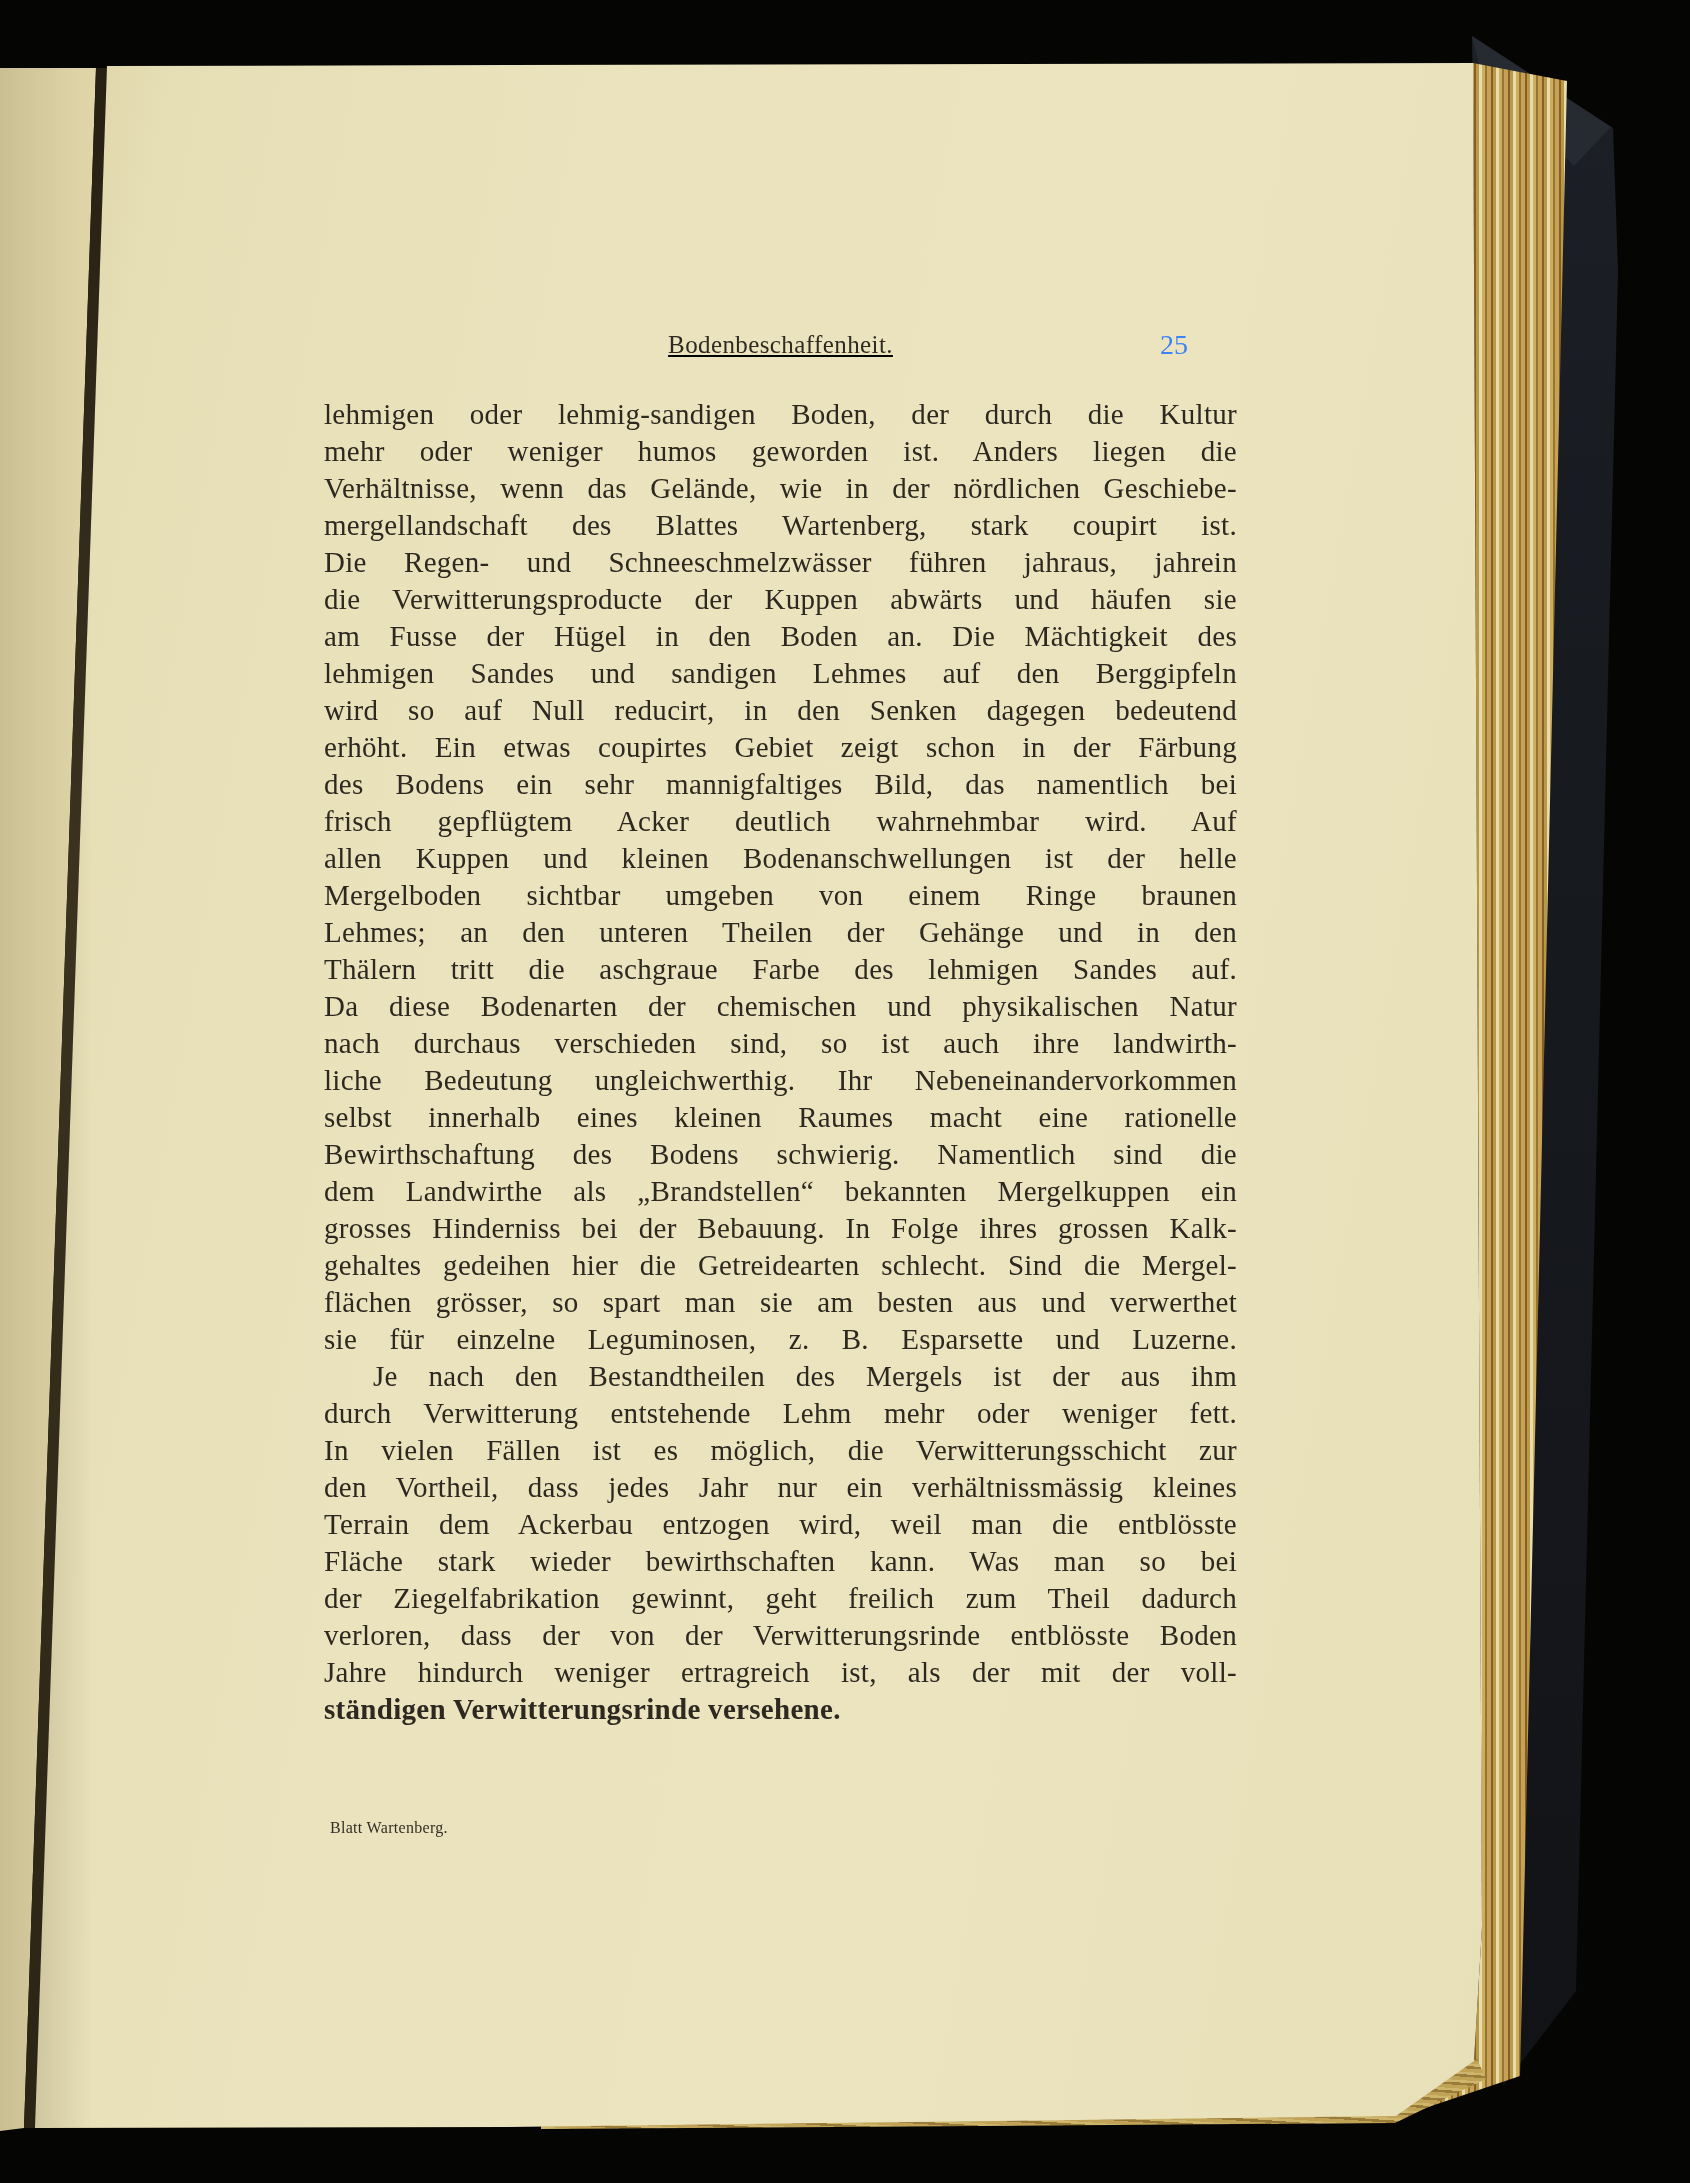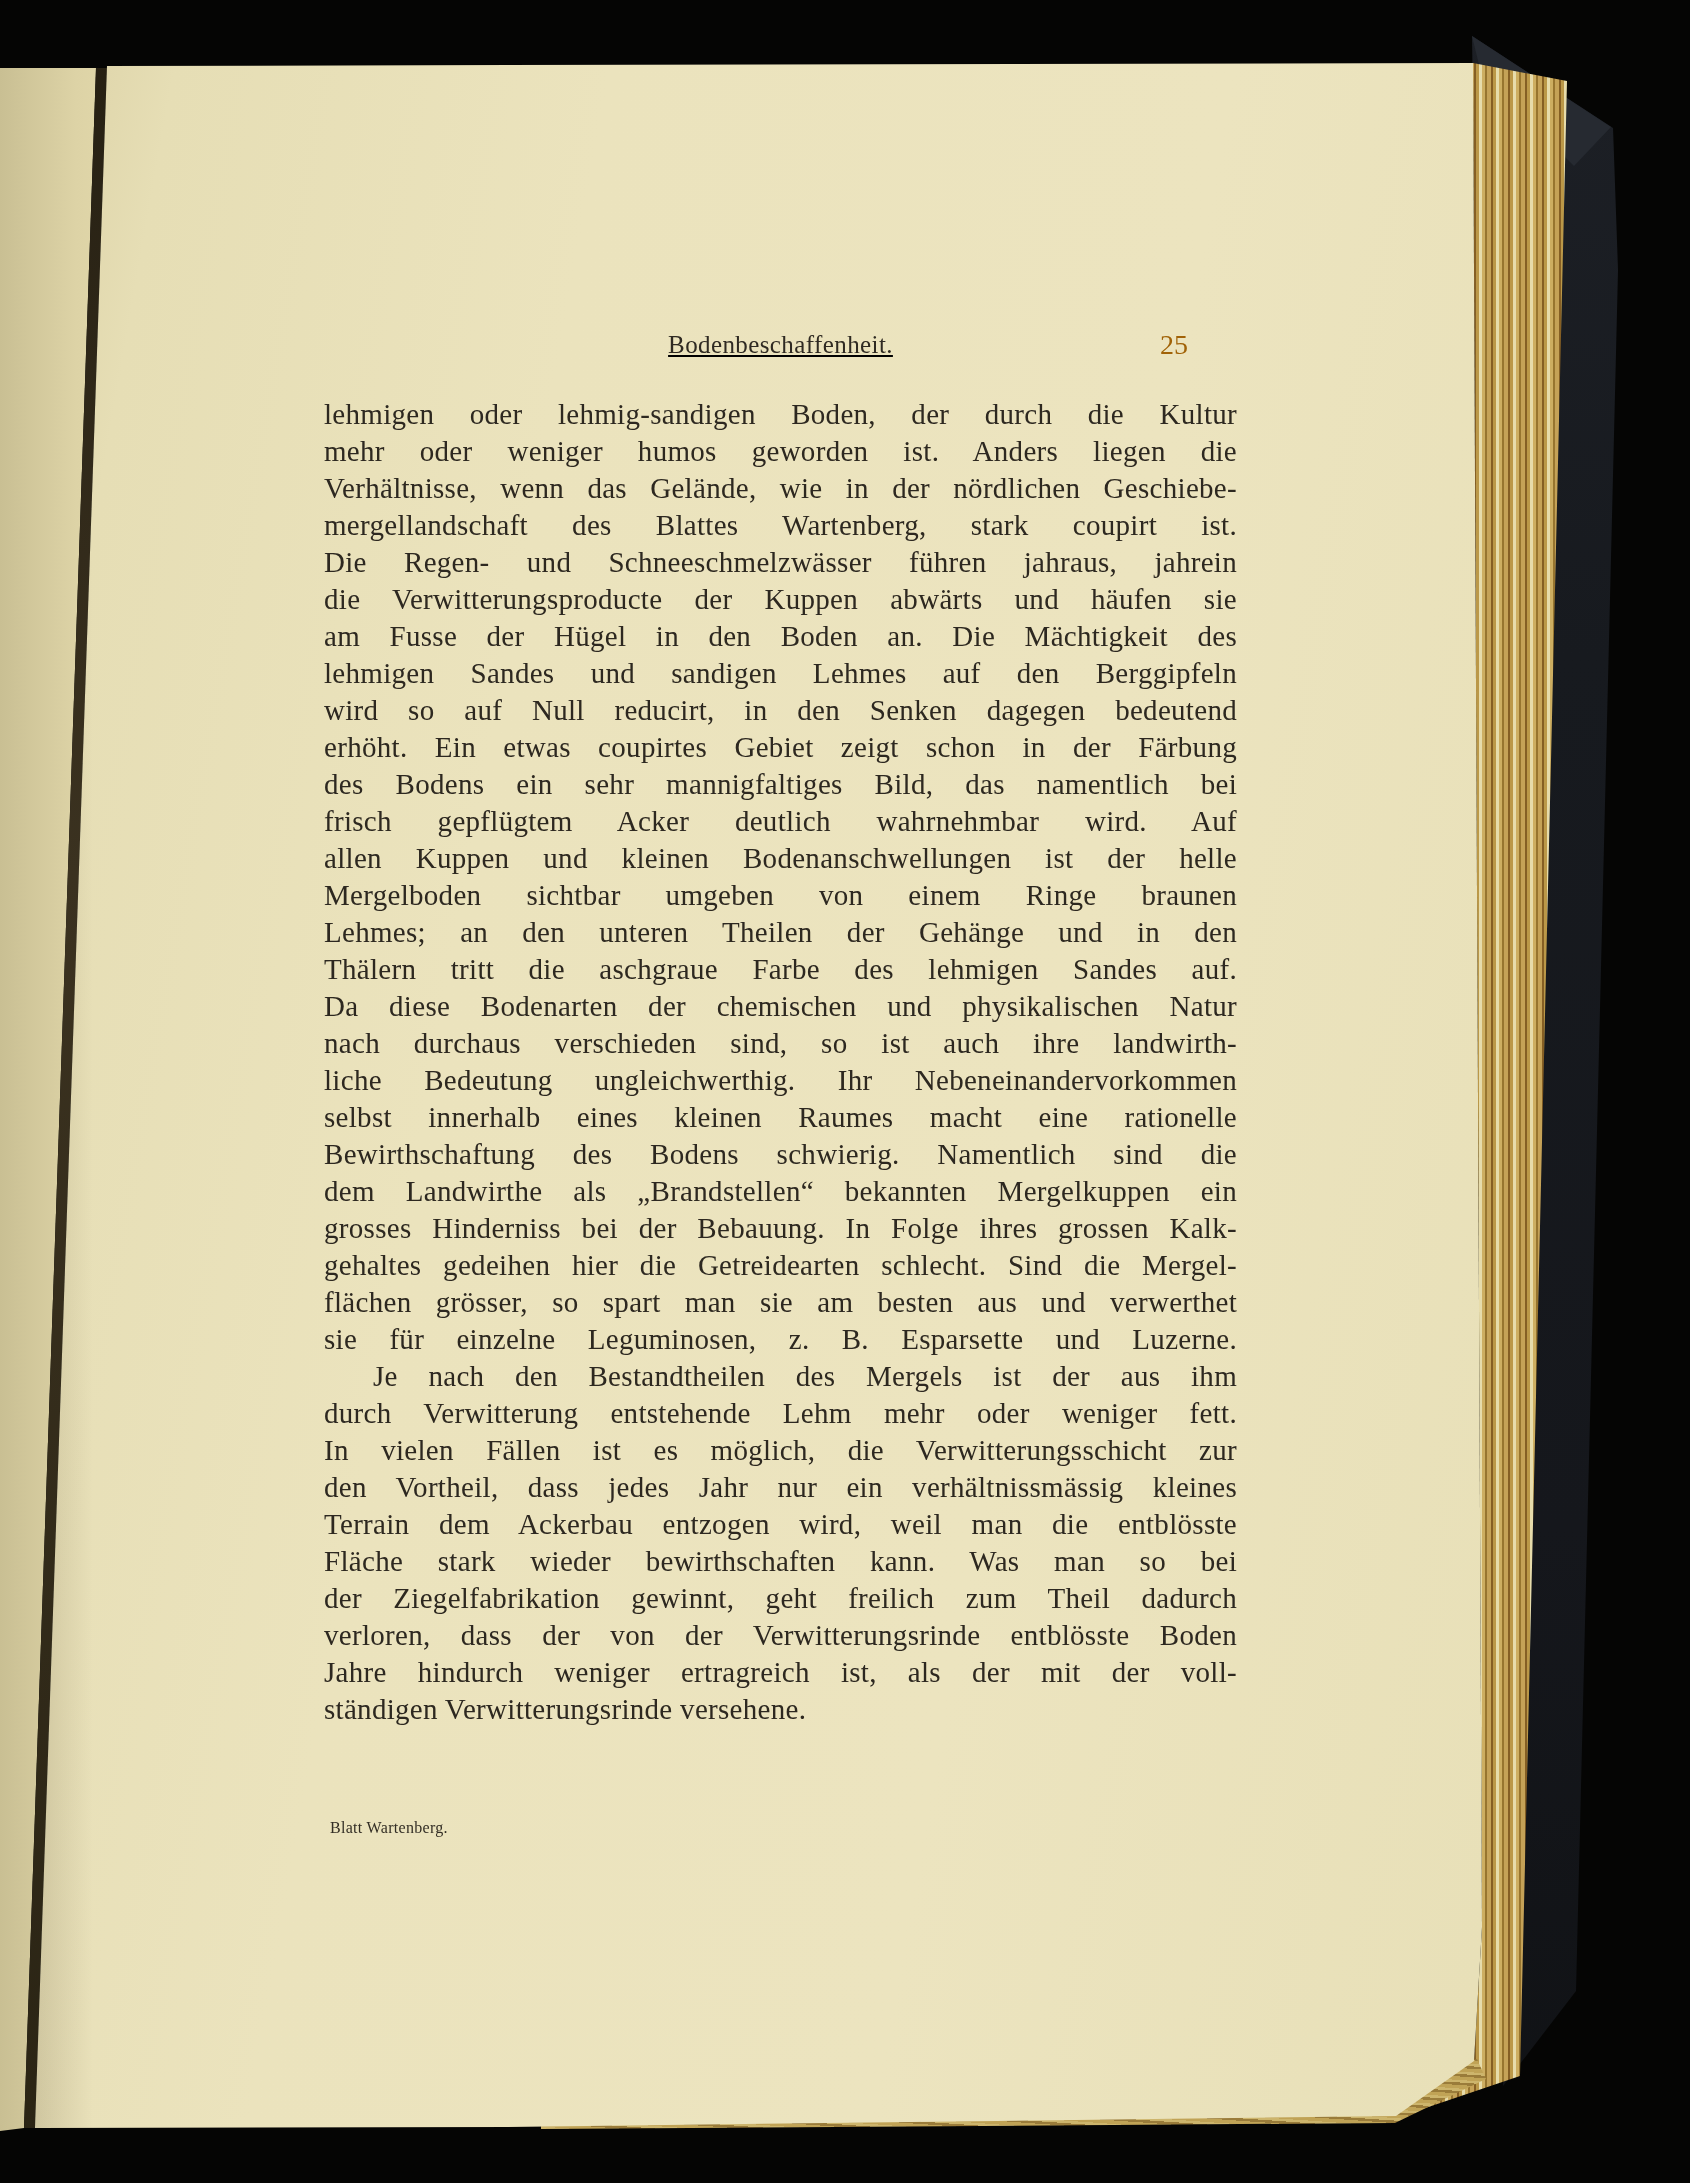--- a/index.html
+++ b/index.html
@@ -72,33 +72,33 @@
   .ink{color:#2d2820;}
   .header-row{
     position:absolute;left:324px;top:326px;width:913px;height:37px;z-index:5;text-decoration:underline;
   }
   .running-header{
     display:block;text-align:center;
     font-size:25px;line-height:37px;letter-spacing:0.4px;color:#2f2a22;
   }
   .page-number{
     position:absolute;right:49px;top:0;
-    font-size:28px;line-height:37px;color:#a16207;margin-left:44px;
+    font-size:28px;line-height:37px;color:#3b82f6;margin-left:44px;
   }
   .body-text{
     position:absolute;left:324px;top:396px;width:913px;z-index:5;
     font-size:29px;color:#2d2820;
   }
   .line{
     height:37px;line-height:37px;
     text-align:justify;text-align-last:justify;
     letter-spacing:0.3px;white-space:normal;
   }
   .line.indent{padding-left:49px;}
-  .line.last{text-align:left;text-align-last:left;}
+  .line.last{text-align:left;text-align-last:left;font-weight:bold;}
   .footer-sig{
     position:absolute;left:330px;top:1811px;z-index:5;
     font-size:16px;line-height:34px;color:#332e25;letter-spacing:0.3px;
   }
 </style>
 </head>
 <body>
 
 <div class="canvas">
 

